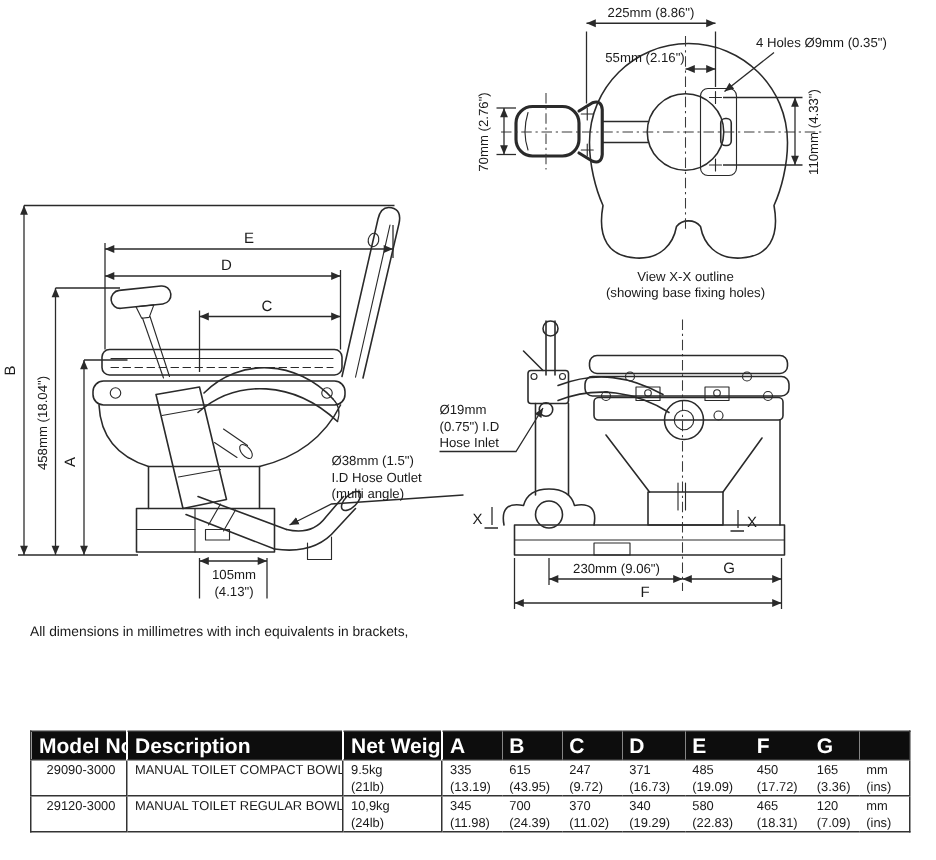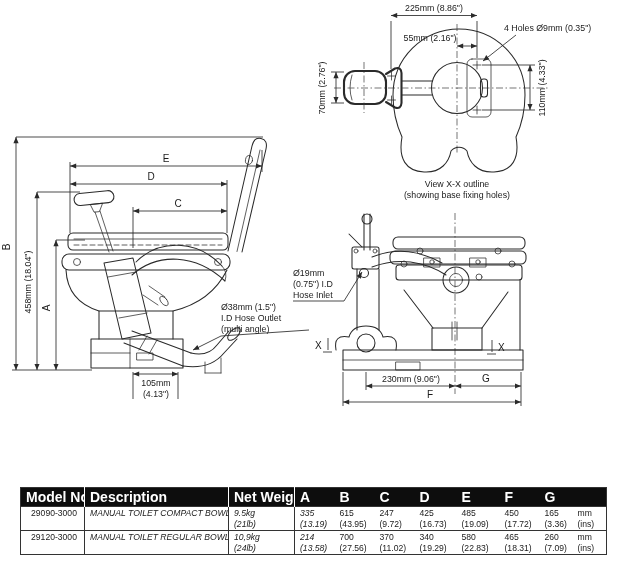--- a/index.html
+++ b/index.html
@@ -17,21 +17,21 @@
   #note{position:absolute;left:20px;top:416px;font-size:9.2px;}
   table{position:absolute;left:20px;top:487px;width:586px;border-collapse:collapse;
         table-layout:fixed;font-size:8.6px;}
   table,td,th{border:0;}
   #dims-table{border:1px solid #333;}
   th{background:#0d0d0d;color:#fff;font-weight:bold;font-size:14px;height:15px;
      text-align:left;padding:1px 2px 1px 5px;white-space:nowrap;overflow:hidden;}
   td{vertical-align:top;padding:1px 2px 1px 5px;height:21px;line-height:10.5px;
      white-space:nowrap;overflow:hidden;border-top:1px solid #333;margin-top:11px;}
   th.sep{border-left:1px solid #fff;}
-  td.sep{border-left:1px solid #333;font-style:italic;}
+  td.sep{border-left:1px solid #333;}
   td.model{text-align:center;}
 </style>
 </head>
 <body>
 
 <div id="page">
 
 <svg width="624" height="412" viewBox="0 0 624 412">
   <defs>
     <marker id="ms" markerWidth="8" markerHeight="7" refX="0.8" refY="3" orient="auto" markerUnits="userSpaceOnUse">
@@ -283,20 +283,21 @@
 
     <g>
       <line class="dim thin" x1="343" y1="372" x2="343" y2="406"></line>
       <line class="dim thin" x1="521" y1="372" x2="521" y2="406"></line>
       <line class="dim" x1="343" y1="402" x2="521" y2="402" marker-start="url(#ms)" marker-end="url(#me)"></line>
       <text class="letter" x="430" y="398" text-anchor="middle">F</text>
     </g>
   </g>
 </svg>
 
+<div id="note">All dimensions in millimetres with inch equivalents in brackets,</div>
 
 <table id="dims-table">
   <colgroup>
     <col style="width:64px">
         <col style="width:144px">
         <col style="width:66px">
     <col style="width:40px">
         <col style="width:40px">
         <col style="width:40px">
     <col style="width:42px">
@@ -334,21 +335,21 @@
       </td>
       <td>
         <div>615</div>
             <div>(43.95)</div>
       </td>
       <td>
         <div>247</div>
             <div>(9.72)</div>
       </td>
       <td>
-        <div>425</div>
+        <div>371</div>
             <div>(16.73)</div>
       </td>
       <td>
         <div>485</div>
             <div>(19.09)</div>
       </td>
       <td>
         <div>450</div>
             <div>(17.72)</div>
       </td>
@@ -362,45 +363,45 @@
       </td>
     </tr>
     <tr>
       <td class="model">29120-3000</td>
       <td class="sep">MANUAL TOILET REGULAR BOWL</td>
       <td class="sep">
         <div>10,9kg</div>
             <div>(24lb)</div>
       </td>
       <td class="sep">
-        <div>214</div>
-            <div>(13.58)</div>
+        <div>345</div>
+            <div>(11.98)</div>
       </td>
       <td>
         <div>700</div>
-            <div>(27.56)</div>
+            <div>(24.39)</div>
       </td>
       <td>
         <div>370</div>
             <div>(11.02)</div>
       </td>
       <td>
         <div>340</div>
             <div>(19.29)</div>
       </td>
       <td>
         <div>580</div>
             <div>(22.83)</div>
       </td>
       <td>
         <div>465</div>
             <div>(18.31)</div>
       </td>
       <td>
-        <div>260</div>
+        <div>120</div>
             <div>(7.09)</div>
       </td>
       <td>
         <div>mm</div>
             <div>(ins)</div>
       </td>
     </tr>
   </tbody>
 </table>
 

